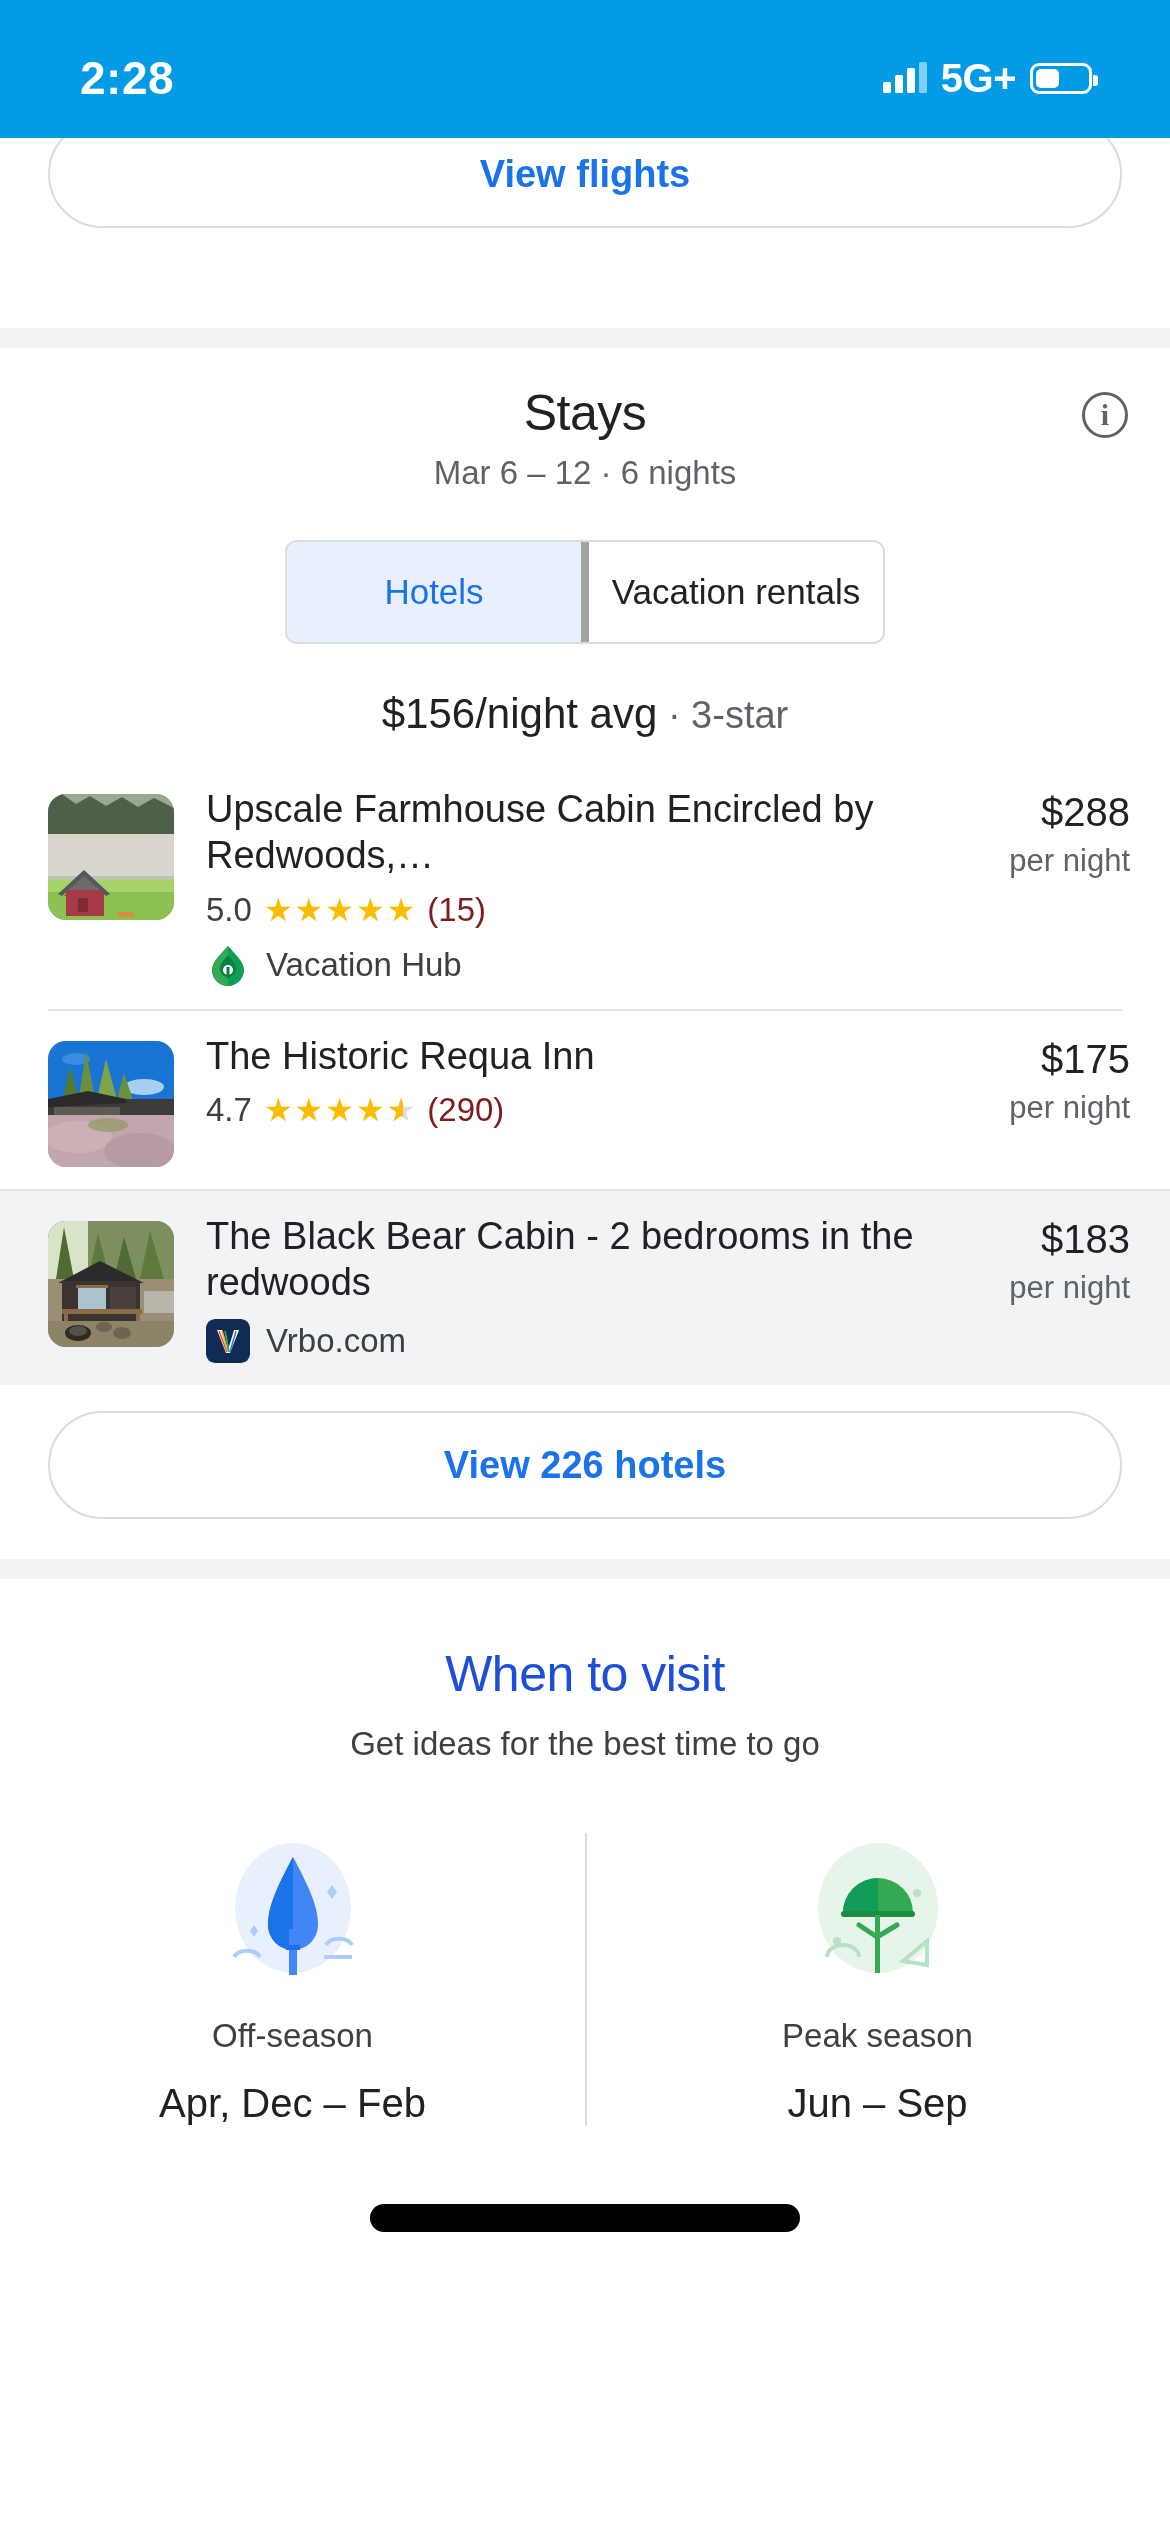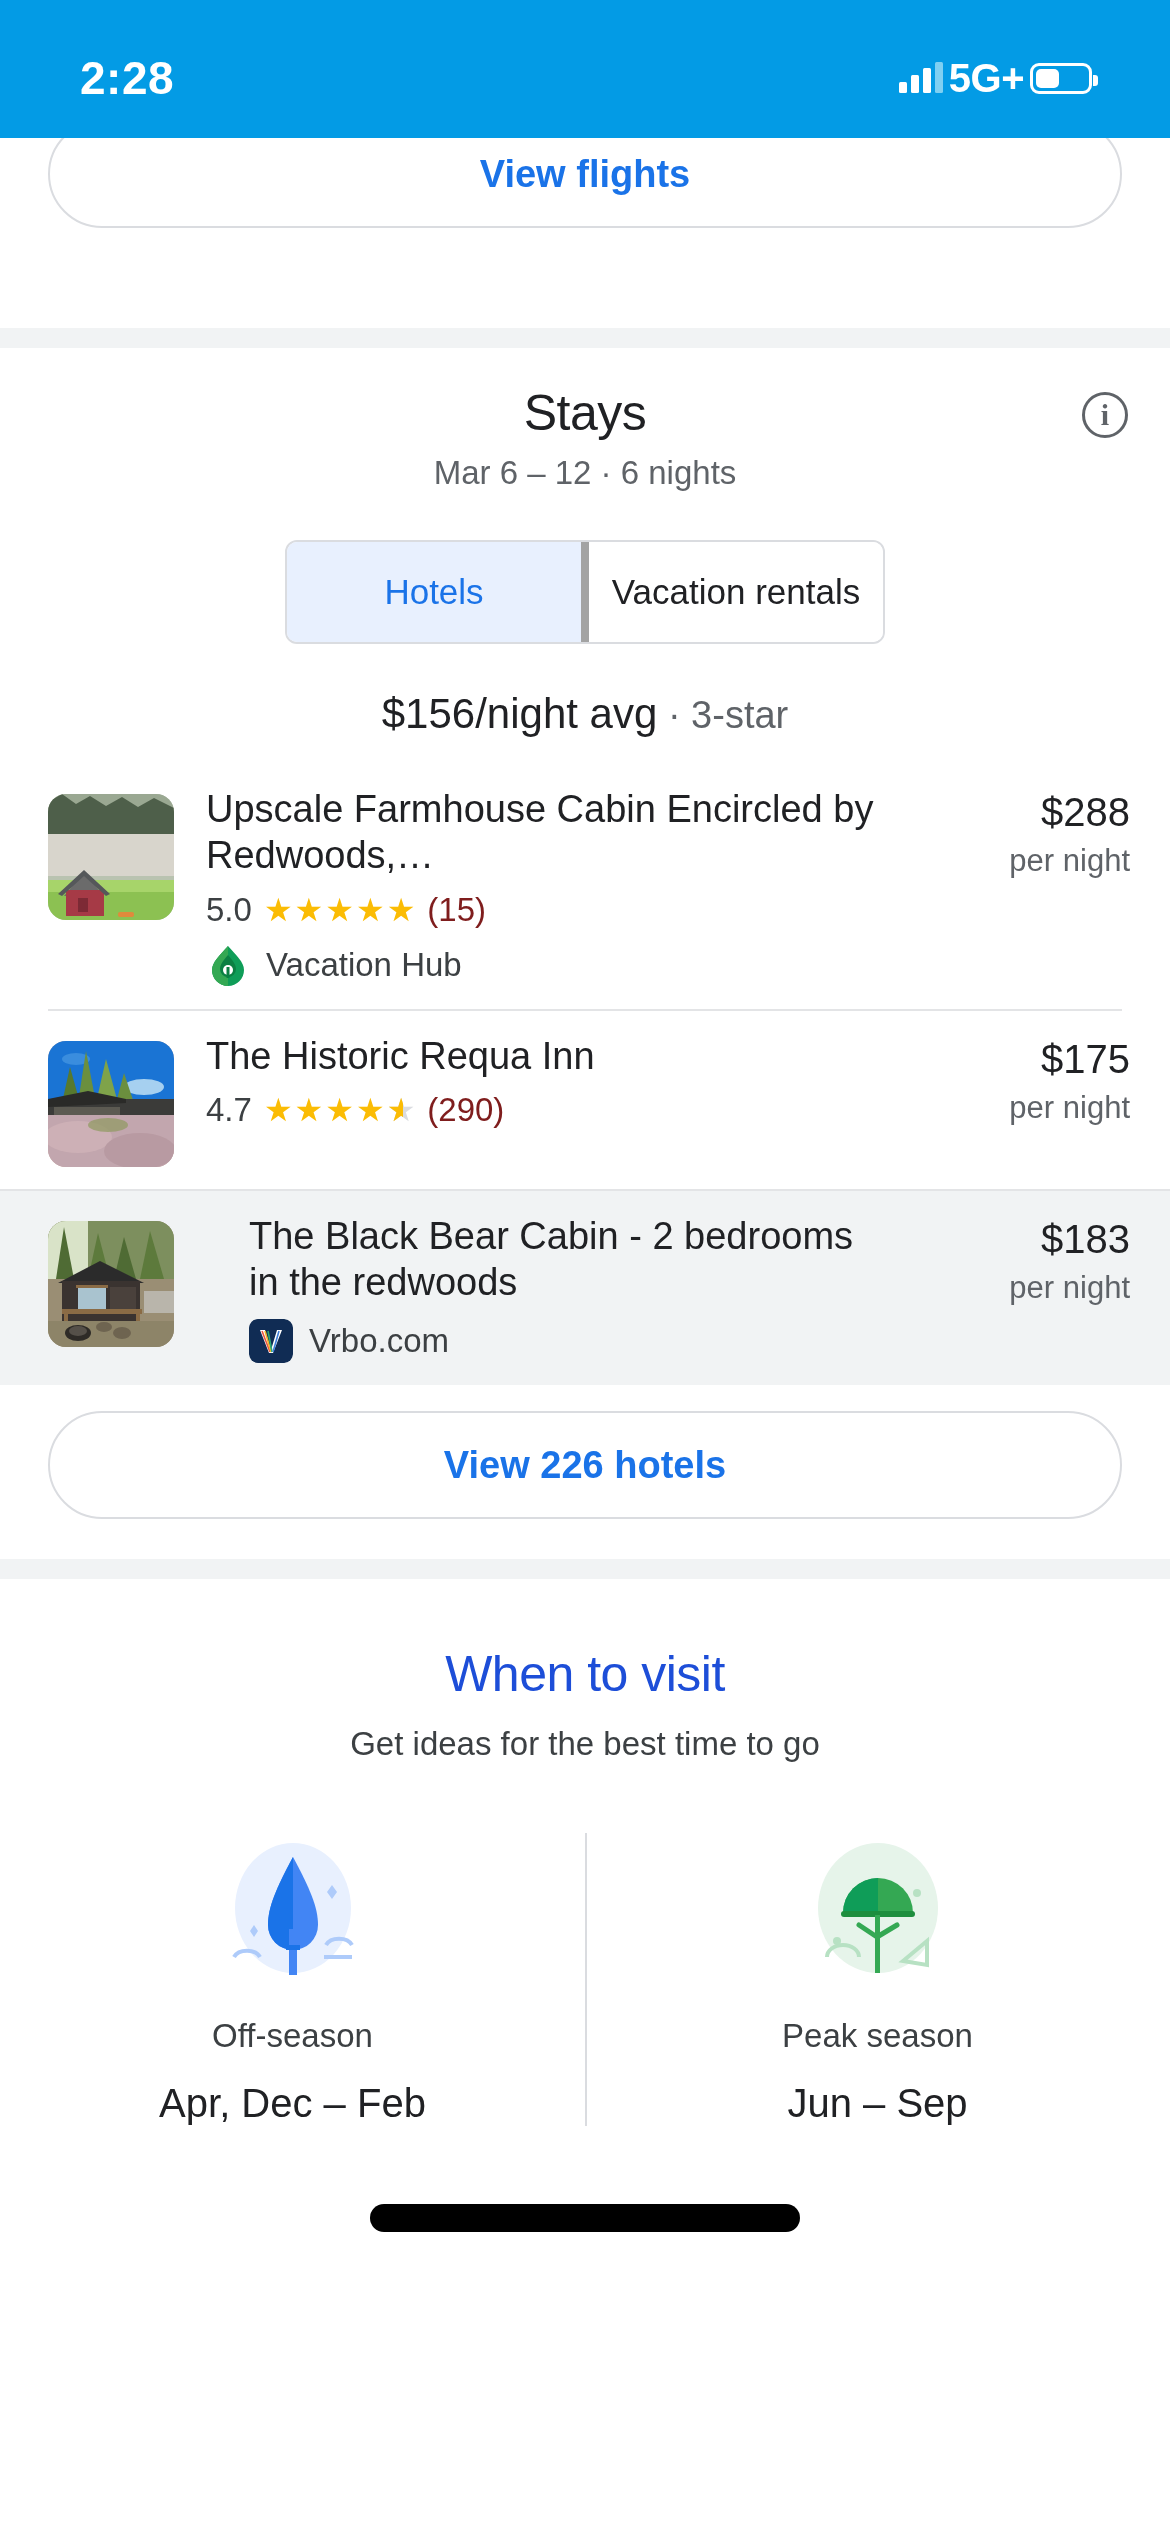--- a/index.html
+++ b/index.html
@@ -16,21 +16,21 @@
     position: relative;
     height: 138px;
     background: #039be5;
     display: flex; align-items: center; justify-content: space-between;
     padding: 0 78px 0 80px;
   }
   .sb-time {
     color: #fff; font-size: 46px; font-weight: 600; letter-spacing: .5px;
     margin-top: 18px;
   }
-  .sb-right { display: flex; align-items: center; gap: 6px; margin-top: 18px; }
+  .sb-right { display: flex; align-items: center; gap: 14px; margin-top: 18px; }
   .sig { display: flex; align-items: flex-end; gap: 4px; height: 30px; }
   .sig i { display:block; width: 8px; background: #fff; border-radius: 1.5px; }
   .sig i:nth-child(1){ height: 11px; }
   .sig i:nth-child(2){ height: 18px; }
   .sig i:nth-child(3){ height: 25px; }
   .sig i:nth-child(4){ height: 31px; background: #7fd0f2; }
   .sb-net { color:#fff; font-size: 40px; font-weight: 600; letter-spacing: -.5px; }
   .batt {
     width: 62px; height: 31px; border: 3px solid #fff; border-radius: 9px;
     position: relative; display:flex; align-items:center; padding: 3px;
@@ -86,21 +86,21 @@
   .avg-main { font-size: 42px; color: #202124; font-weight: 500; }
   .avg-sub { font-size: 38px; color: #5f6368; font-weight: 400; }
 
   
   .hotels { margin-top: 26px; }
   .hotel-row {
     display: flex; align-items: flex-start;
     padding: 22px 40px 22px 48px;
     background: #fff;
   }
-  .hotel-row.highlight { background: #f1f3f4; gap: 43px; }
+  .hotel-row.highlight { background: #f1f3f4; }
   .hotel-sep { height: 2px; background: #e3e4e6; margin: 0 48px; }
   .hotel-sep.full { margin: 0; }
 
   .thumb {
     width: 126px; height: 126px; border-radius: 18px; flex: 0 0 126px;
     overflow: hidden; position: relative; margin-top: 8px;
   }
   .hotel-info { flex: 1; padding: 0 22px 0 32px; min-width: 0; }
   .hotel-name {
     font-size: 38px; color: #202124; line-height: 1.22; font-weight: 400;

